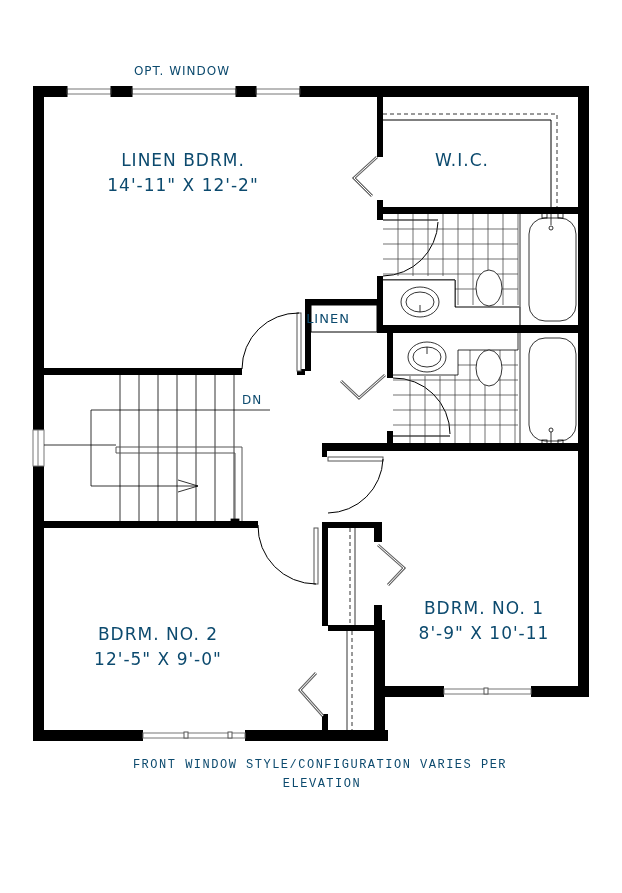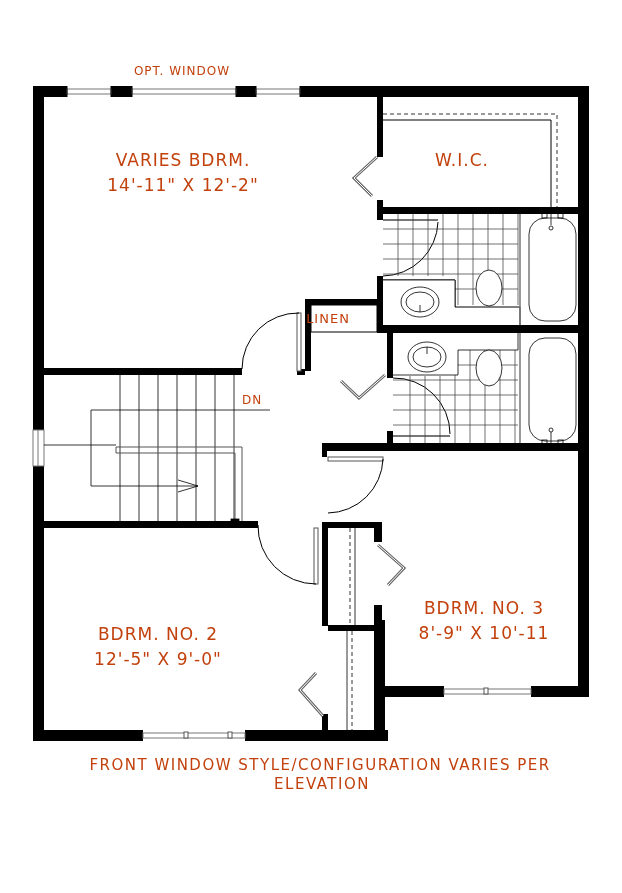--- a/index.html
+++ b/index.html
@@ -1,22 +1,22 @@
 <!DOCTYPE html>
 <html><head>
 <meta charset="utf-8">
 <style>
   html, body { margin: 0; padding: 0; background: #ffffff; }
   body { width: 622px; height: 893px; position: relative; overflow: hidden; font-family: "DejaVu Sans", sans-serif; }
   #plan { position: absolute; left: 0; top: 0; width: 622px; height: 893px; }
-  .lbl { position: absolute; color: #c2410c; font-family: "DejaVu Sans", sans-serif; letter-spacing: 1px; white-space: nowrap; text-align: center; transform: translateX(-50%); }
+  .lbl { position: absolute; color: #0c4a6e; font-family: "DejaVu Sans", sans-serif; letter-spacing: 1px; white-space: nowrap; text-align: center; transform: translateX(-50%); }
   .room-name { font-size: 17px; }
   .room-dim { font-size: 17px; }
   .small { font-size: 12px; }
-  .note { font-size: 15px; letter-spacing: 1.5px; line-height: 18px; }
+  .note { font-size: 12px; letter-spacing: 1.5px; line-height: 18px; font-family: Liberation Mono, monospace; }
 </style>
 </head>
 <body>
 
 <svg id="plan" viewBox="0 0 622 893" xmlns="http://www.w3.org/2000/svg">
 
   <g fill="#000">
 
     <rect x="33" y="86" width="550" height="11"></rect>
 
@@ -219,29 +219,29 @@
     <rect x="558" y="440" width="5" height="5"></rect>
     <line x1="551" y1="432" x2="551" y2="445"></line>
     <circle cx="551" cy="430" r="2"></circle>
   </g>
 
   <rect x="311" y="305" width="66" height="27" fill="none" stroke="#000" stroke-width="1"></rect>
 </svg>
 
 <div class="lbl small" style="left:182px; top:64px;">OPT. WINDOW</div>
 
-<div class="lbl room-name" style="left:183px; top:150px;">VARIES BDRM.</div>
+<div class="lbl room-name" style="left:183px; top:150px;">LINEN BDRM.</div>
 <div class="lbl room-dim" style="left:183px; top:175px;">14'-11" X 12'-2"</div>
 
 <div class="lbl room-name" style="left:462px; top:150px;">W.I.C.</div>
 
 <div class="lbl small" style="left:328px; top:311px; font-size:13px;">LINEN</div>
 
 <div class="lbl small" style="left:252px; top:393px;">DN</div>
 
 <div class="lbl room-name" style="left:158px; top:624px;text-align:center;">BDRM. NO. 2</div>
 <div class="lbl room-dim" style="left:158px; top:649px;">12'-5" X 9'-0"</div>
 
-<div class="lbl room-name" style="left:484px; top:598px;">BDRM. NO. 3</div>
+<div class="lbl room-name" style="left:484px; top:598px;">BDRM. NO. 1</div>
 <div class="lbl room-dim" style="left:484px; top:623px;">8'-9" X 10'-11</div>
 
 <div class="lbl note" style="left:320px; top:756px;">FRONT WINDOW STYLE/CONFIGURATION VARIES PER</div>
 <div class="lbl note" style="left:322px; top:775px;">ELEVATION</div>
 
 </body></html>

